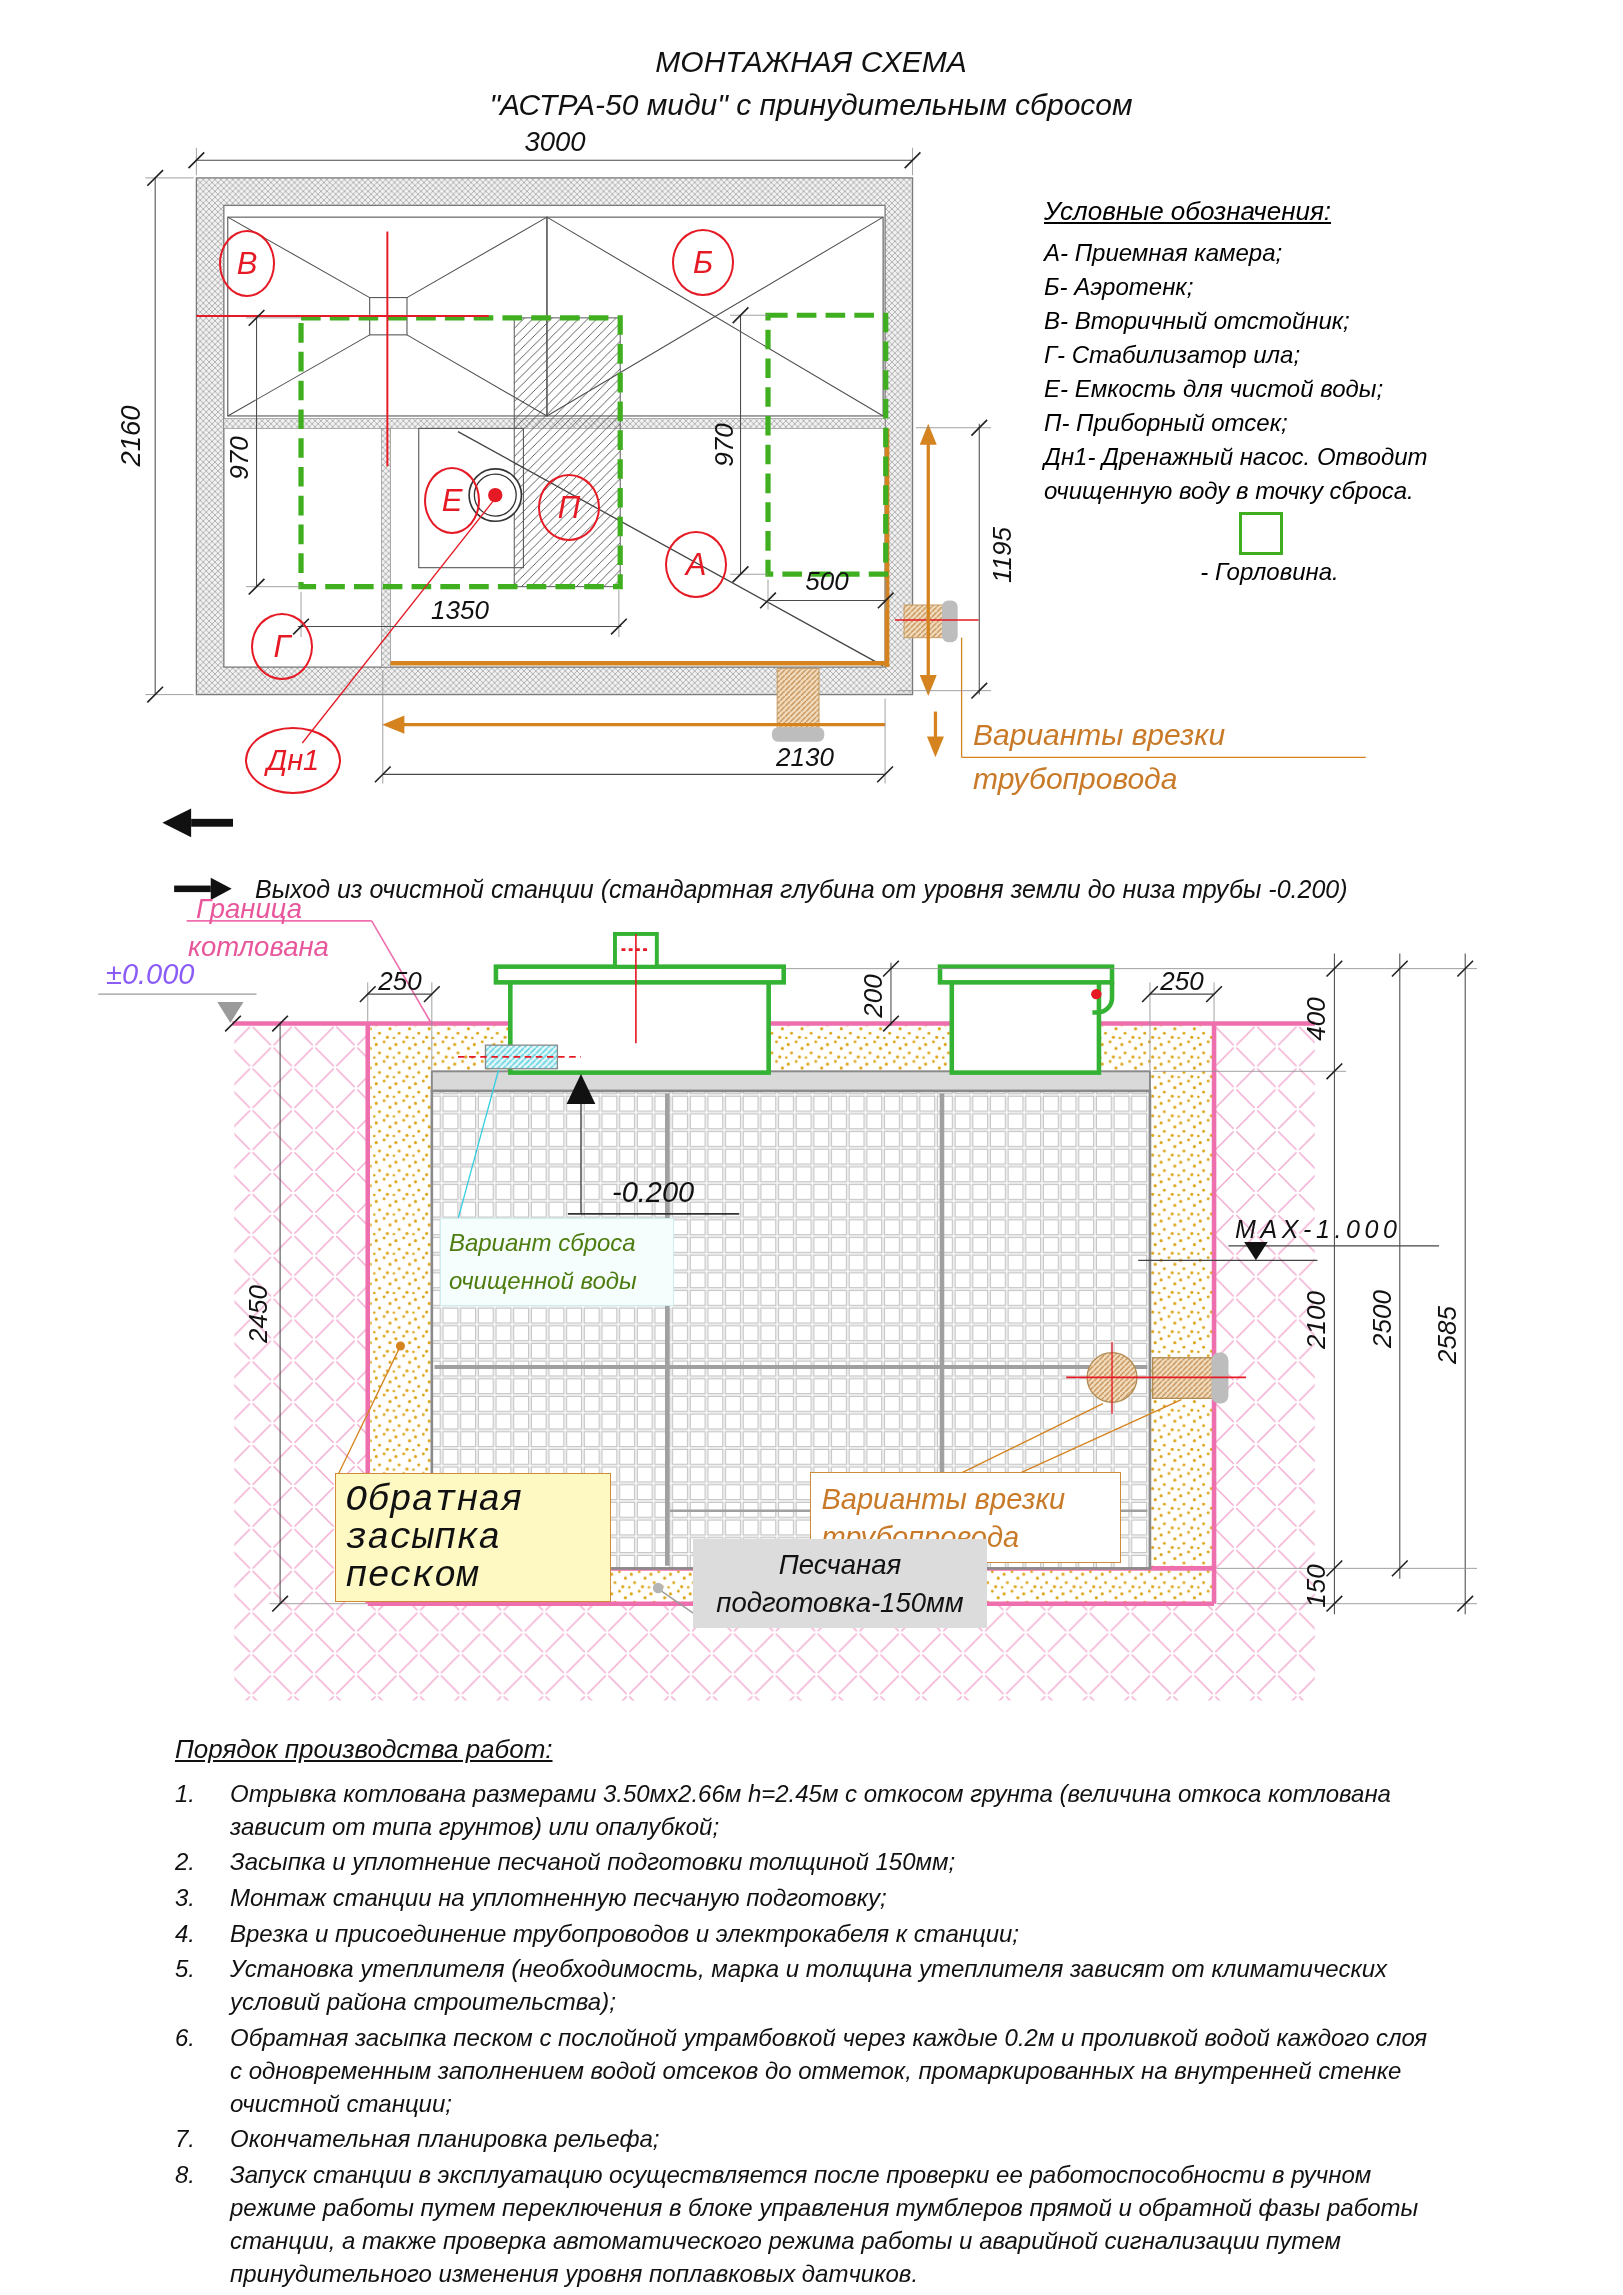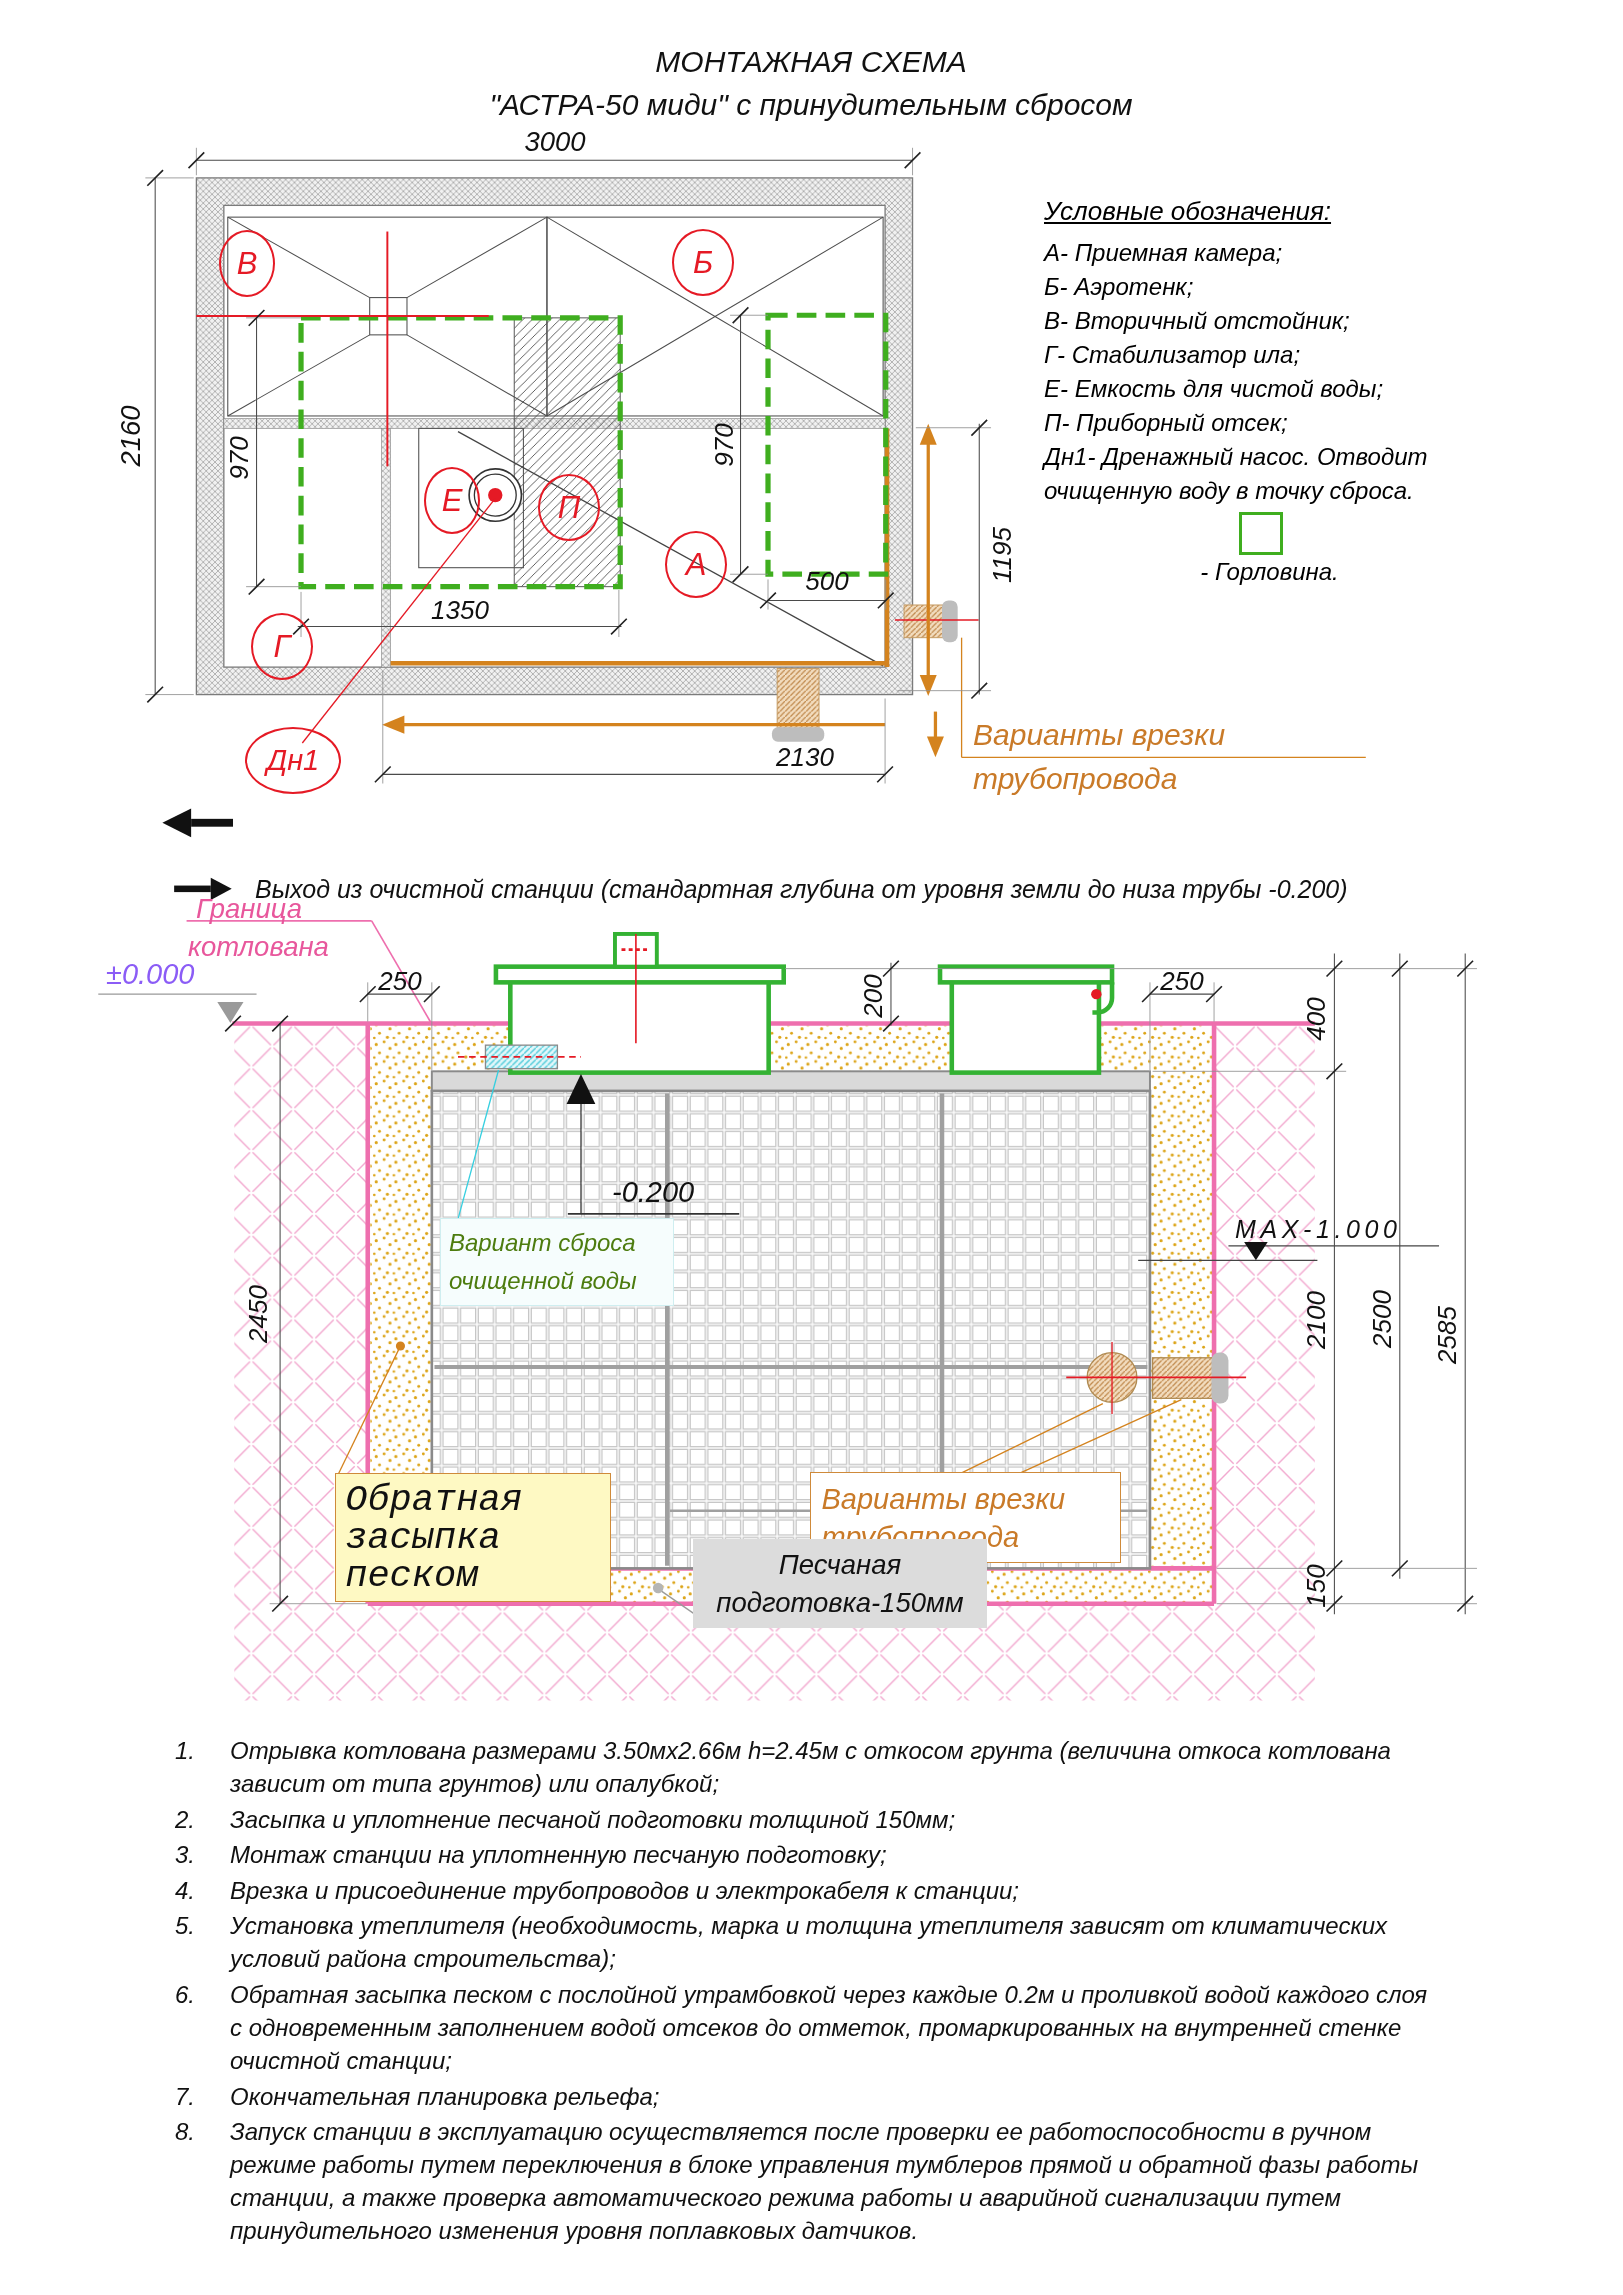--- a/index.html
+++ b/index.html
@@ -295,20 +295,21 @@
 <div class="lbl box-pipe">
   <div>Варианты врезки</div>
   <div>трубопровода</div>
 </div>
 <div class="lbl box-sand">
   <div>Песчаная</div>
   <div>подготовка-150мм</div>
 </div>
 
 <div class="worklist">
+  <div class="wt">Порядок производства работ:</div>
   <div class="row">
         <span>1.</span>
         <span>Отрывка котлована размерами 3.50мх2.66м h=2.45м с откосом грунта (величина откоса котлована зависит от типа грунтов) или опалубкой;</span>
       </div>
   <div class="row">
         <span>2.</span>
         <span>Засыпка и уплотнение песчаной подготовки толщиной 150мм;</span>
       </div>
   <div class="row">
         <span>3.</span>

